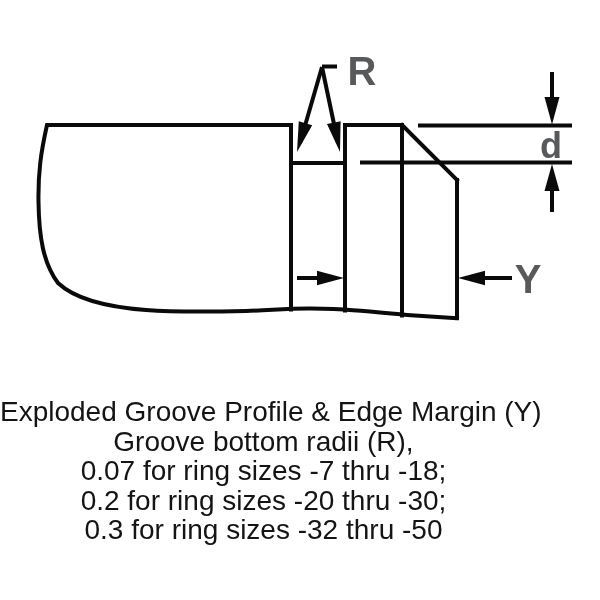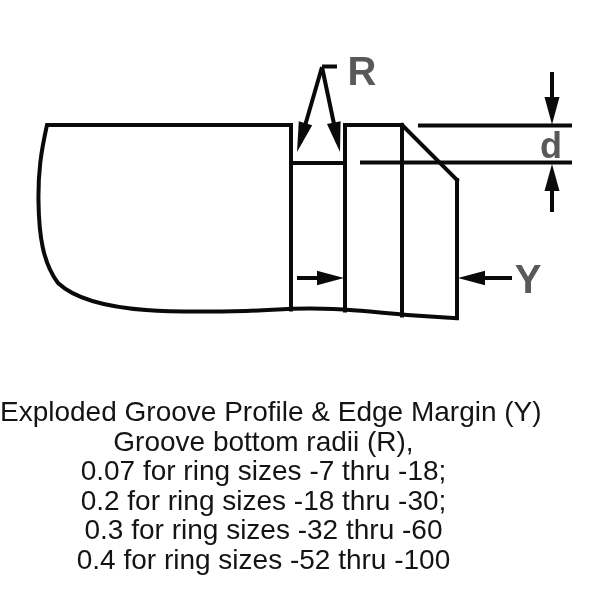--- a/index.html
+++ b/index.html
@@ -110,18 +110,17 @@
     <line class="dimline" x1="322" y1="67" x2="338" y2="143"></line>
     <polygon class="arrowhead" points="297,152 298.8,121.2 312.2,125.2"></polygon>
     <polygon class="arrowhead" points="340,152 327,124.1 340.6,121.3"></polygon>
     <text class="dim-label" x="362" y="85" font-size="40" text-anchor="middle">R</text>
   </svg>
 
   <div class="caption">
     <div>Exploded Groove Profile &amp; Edge Margin (Y)</div>
     <div>Groove bottom radii (R),</div>
     <div>0.07 for ring sizes -7 thru -18;</div>
-    <div>0.2 for ring sizes -18 thru -30;</div>
-    <div>0.3 for ring sizes -32 thru -60</div>
-    <div>0.4 for ring sizes -52 thru -100</div>
+    <div>0.2 for ring sizes -20 thru -30;</div>
+    <div>0.3 for ring sizes -32 thru -50</div>
   </div>
 
 </div>
 
 </body></html>

